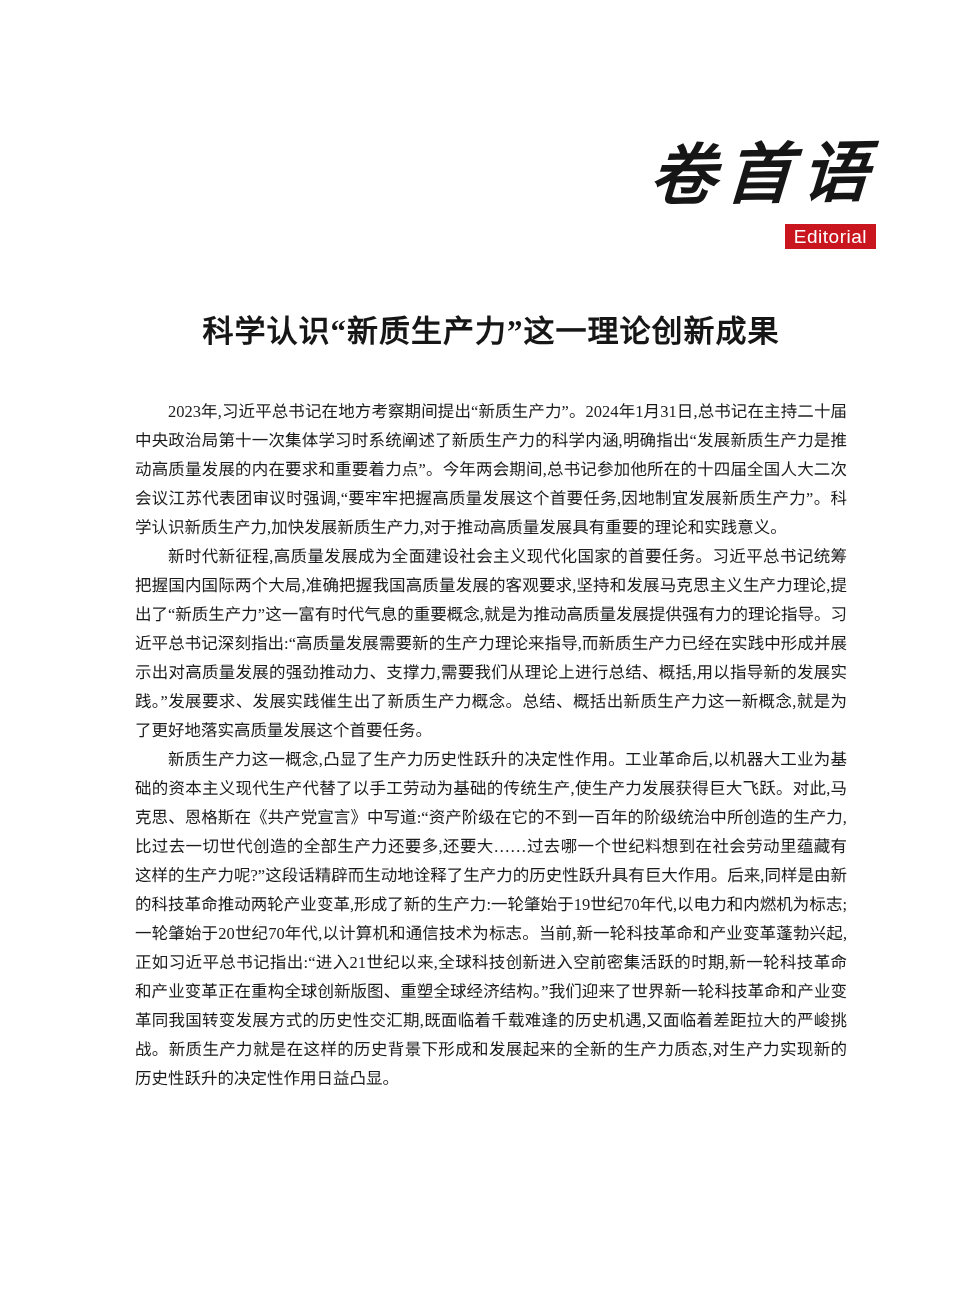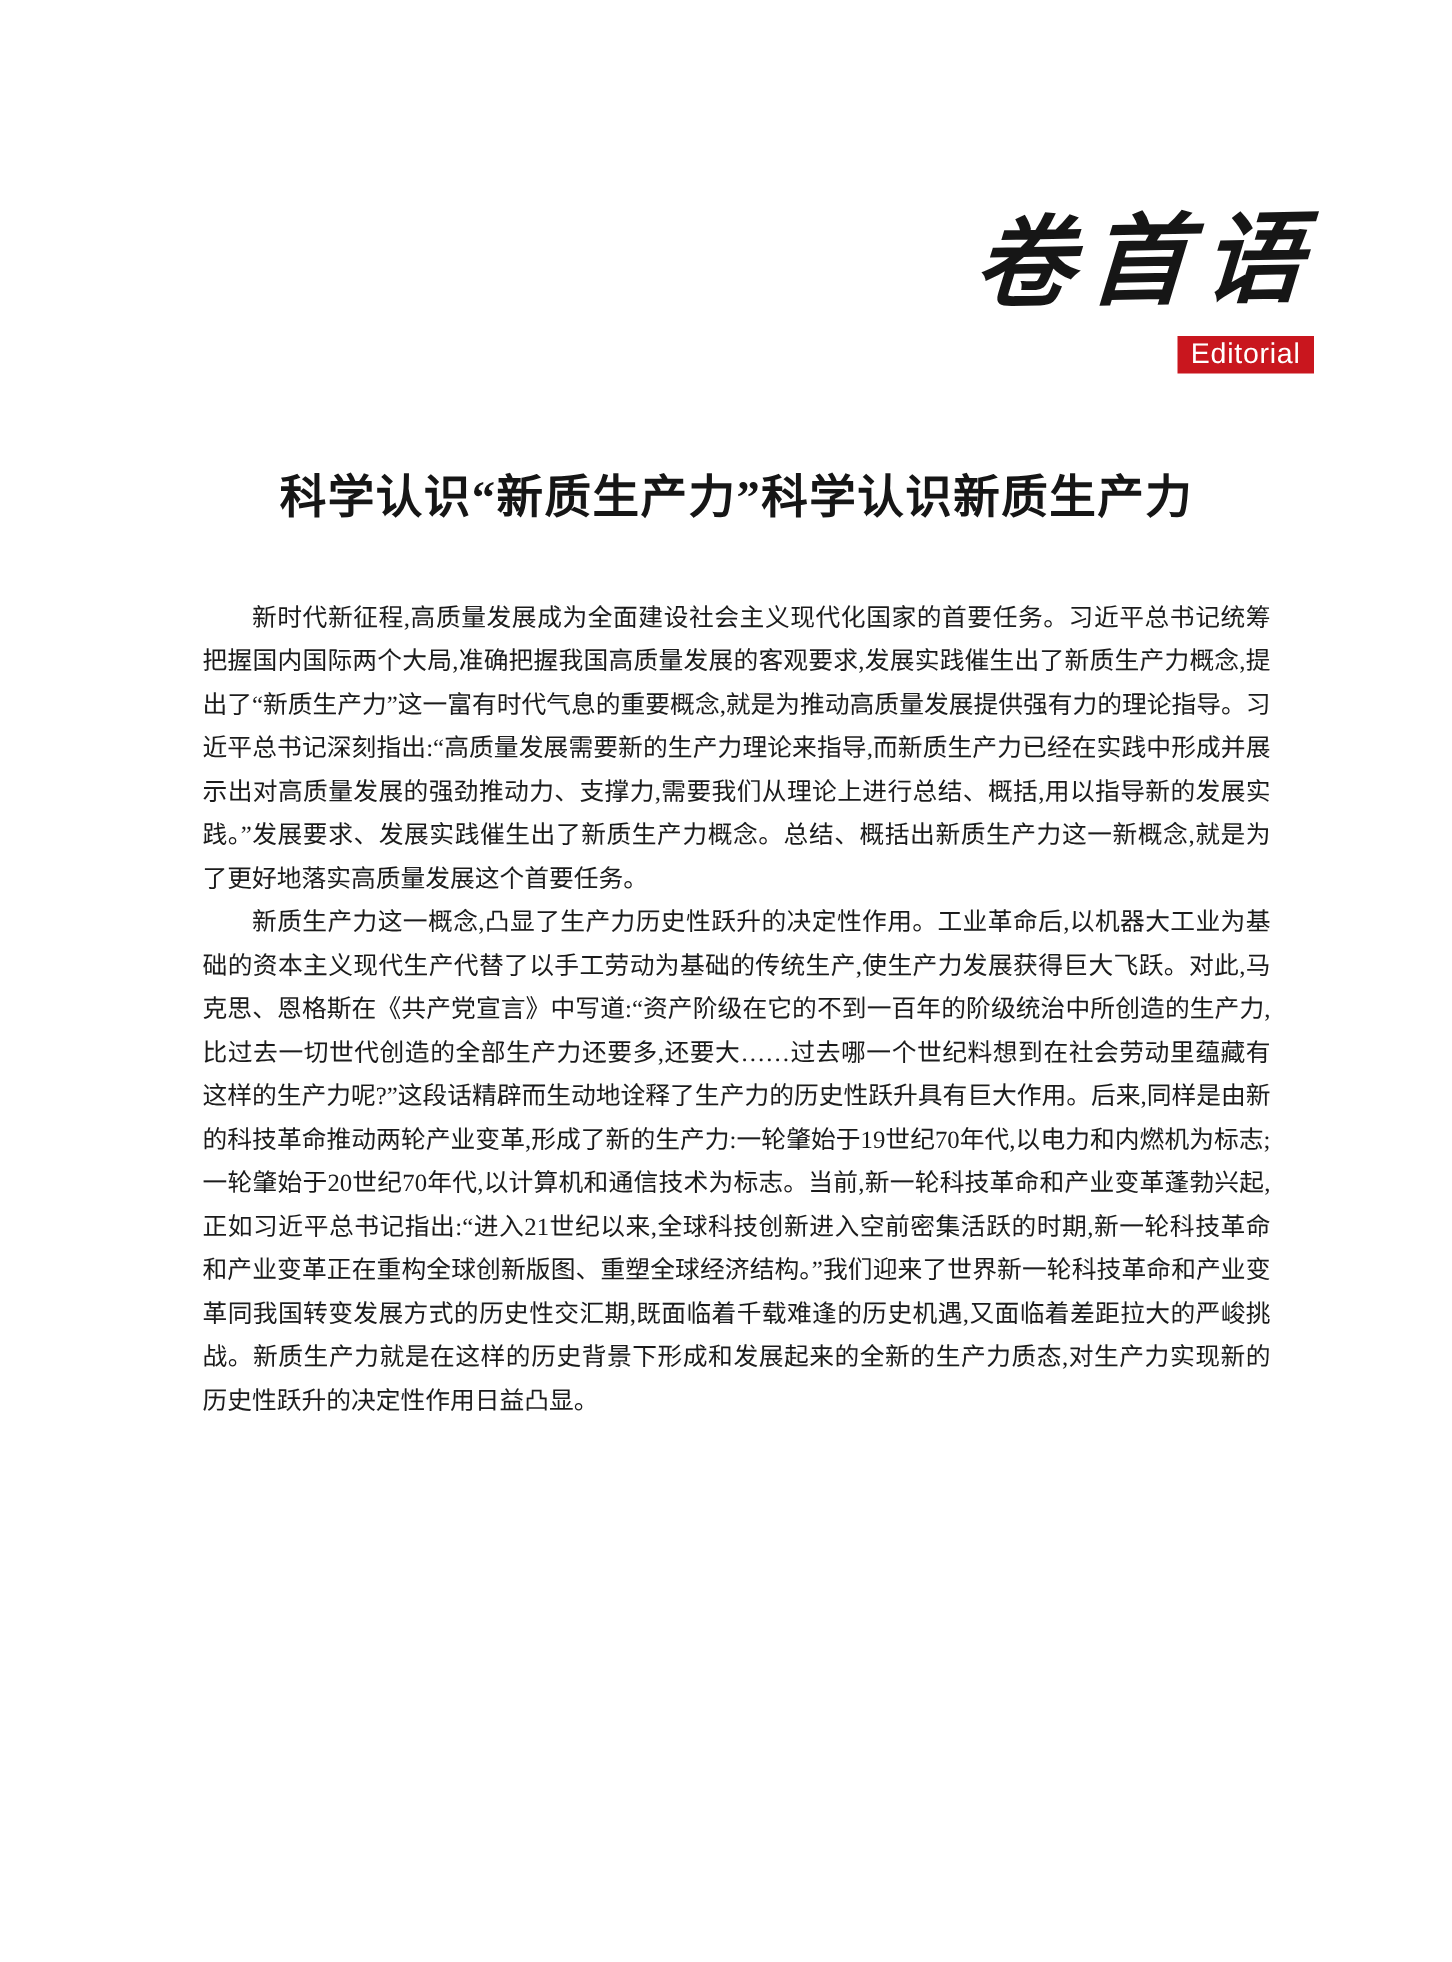--- a/index.html
+++ b/index.html
@@ -76,21 +76,22 @@
 <body>
 
 <div class="page">
 
   <div class="logo-block">
     <div class="logo-calligraphy">卷首语</div>
     <div class="editorial-badge">Editorial</div>
   </div>
 
   <div class="article">
-    <h1 class="article-title">科学认识“新质生产力”科学认识新质生产力</h1>
+    <h1 class="article-title">科学认识“新质生产力”这一理论创新成果</h1>
 
     <div class="article-body">
-      <p>新时代新征程,高质量发展成为全面建设社会主义现代化国家的首要任务。习近平总书记统筹把握国内国际两个大局,准确把握我国高质量发展的客观要求,发展实践催生出了新质生产力概念,提出了“新质生产力”这一富有时代气息的重要概念,就是为推动高质量发展提供强有力的理论指导。习近平总书记深刻指出:“高质量发展需要新的生产力理论来指导,而新质生产力已经在实践中形成并展示出对高质量发展的强劲推动力、支撑力,需要我们从理论上进行总结、概括,用以指导新的发展实践。”发展要求、发展实践催生出了新质生产力概念。总结、概括出新质生产力这一新概念,就是为了更好地落实高质量发展这个首要任务。</p>
+      <p>2023年,习近平总书记在地方考察期间提出“新质生产力”。2024年1月31日,总书记在主持二十届中央政治局第十一次集体学习时系统阐述了新质生产力的科学内涵,明确指出“发展新质生产力是推动高质量发展的内在要求和重要着力点”。今年两会期间,总书记参加他所在的十四届全国人大二次会议江苏代表团审议时强调,“要牢牢把握高质量发展这个首要任务,因地制宜发展新质生产力”。科学认识新质生产力,加快发展新质生产力,对于推动高质量发展具有重要的理论和实践意义。</p>
+      <p>新时代新征程,高质量发展成为全面建设社会主义现代化国家的首要任务。习近平总书记统筹把握国内国际两个大局,准确把握我国高质量发展的客观要求,坚持和发展马克思主义生产力理论,提出了“新质生产力”这一富有时代气息的重要概念,就是为推动高质量发展提供强有力的理论指导。习近平总书记深刻指出:“高质量发展需要新的生产力理论来指导,而新质生产力已经在实践中形成并展示出对高质量发展的强劲推动力、支撑力,需要我们从理论上进行总结、概括,用以指导新的发展实践。”发展要求、发展实践催生出了新质生产力概念。总结、概括出新质生产力这一新概念,就是为了更好地落实高质量发展这个首要任务。</p>
       <p>新质生产力这一概念,凸显了生产力历史性跃升的决定性作用。工业革命后,以机器大工业为基础的资本主义现代生产代替了以手工劳动为基础的传统生产,使生产力发展获得巨大飞跃。对此,马克思、恩格斯在《共产党宣言》中写道:“资产阶级在它的不到一百年的阶级统治中所创造的生产力,比过去一切世代创造的全部生产力还要多,还要大……过去哪一个世纪料想到在社会劳动里蕴藏有这样的生产力呢?”这段话精辟而生动地诠释了生产力的历史性跃升具有巨大作用。后来,同样是由新的科技革命推动两轮产业变革,形成了新的生产力:一轮肇始于19世纪70年代,以电力和内燃机为标志;一轮肇始于20世纪70年代,以计算机和通信技术为标志。当前,新一轮科技革命和产业变革蓬勃兴起,正如习近平总书记指出:“进入21世纪以来,全球科技创新进入空前密集活跃的时期,新一轮科技革命和产业变革正在重构全球创新版图、重塑全球经济结构。”我们迎来了世界新一轮科技革命和产业变革同我国转变发展方式的历史性交汇期,既面临着千载难逢的历史机遇,又面临着差距拉大的严峻挑战。新质生产力就是在这样的历史背景下形成和发展起来的全新的生产力质态,对生产力实现新的历史性跃升的决定性作用日益凸显。</p>
     </div>
   </div>
 
 </div>
 
 </body></html>

